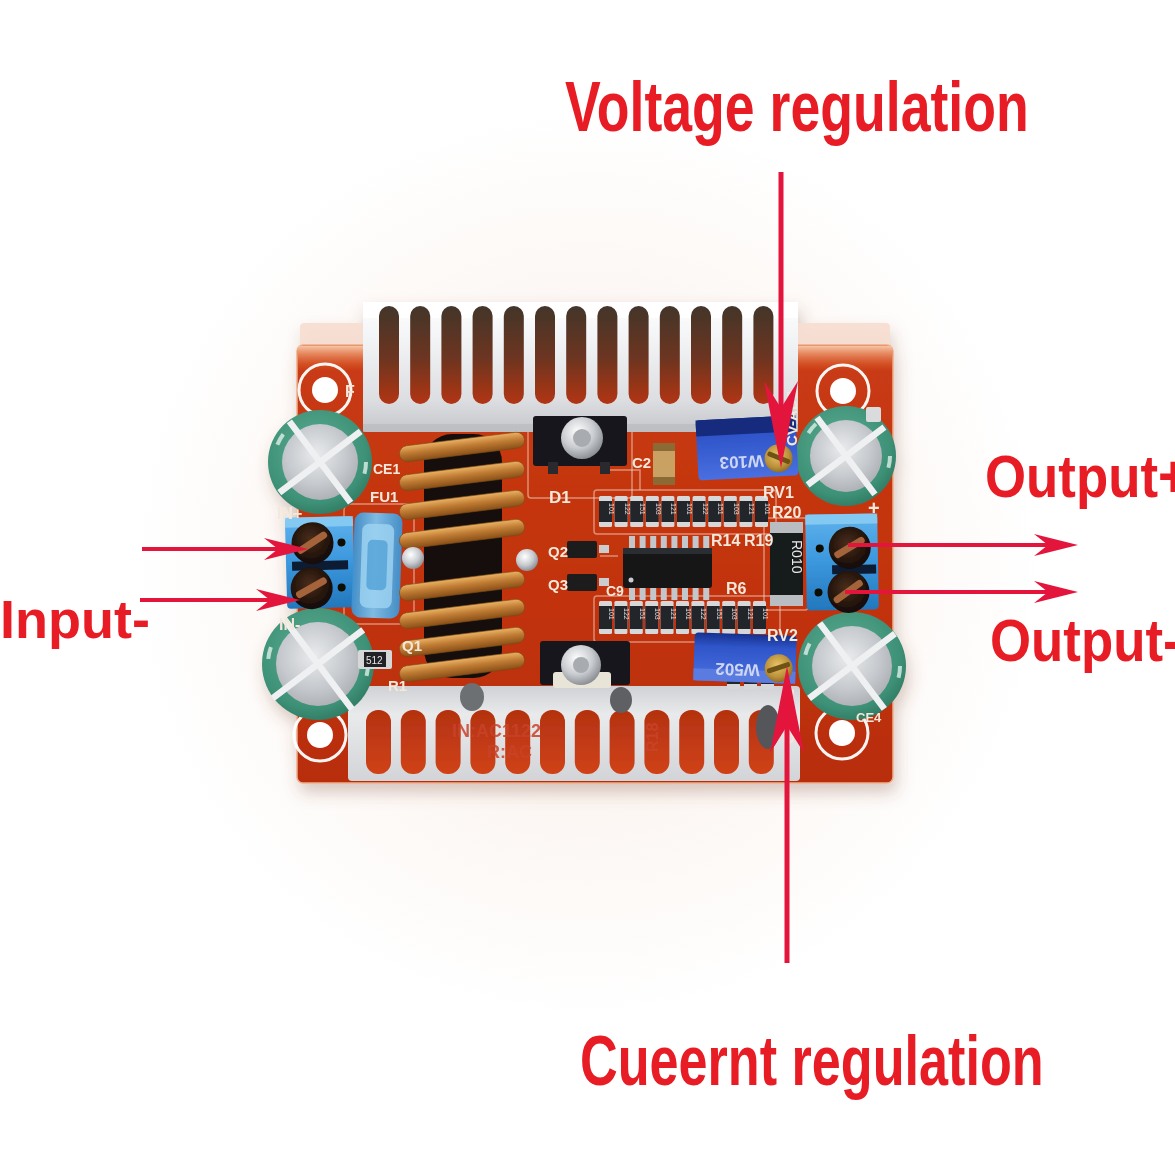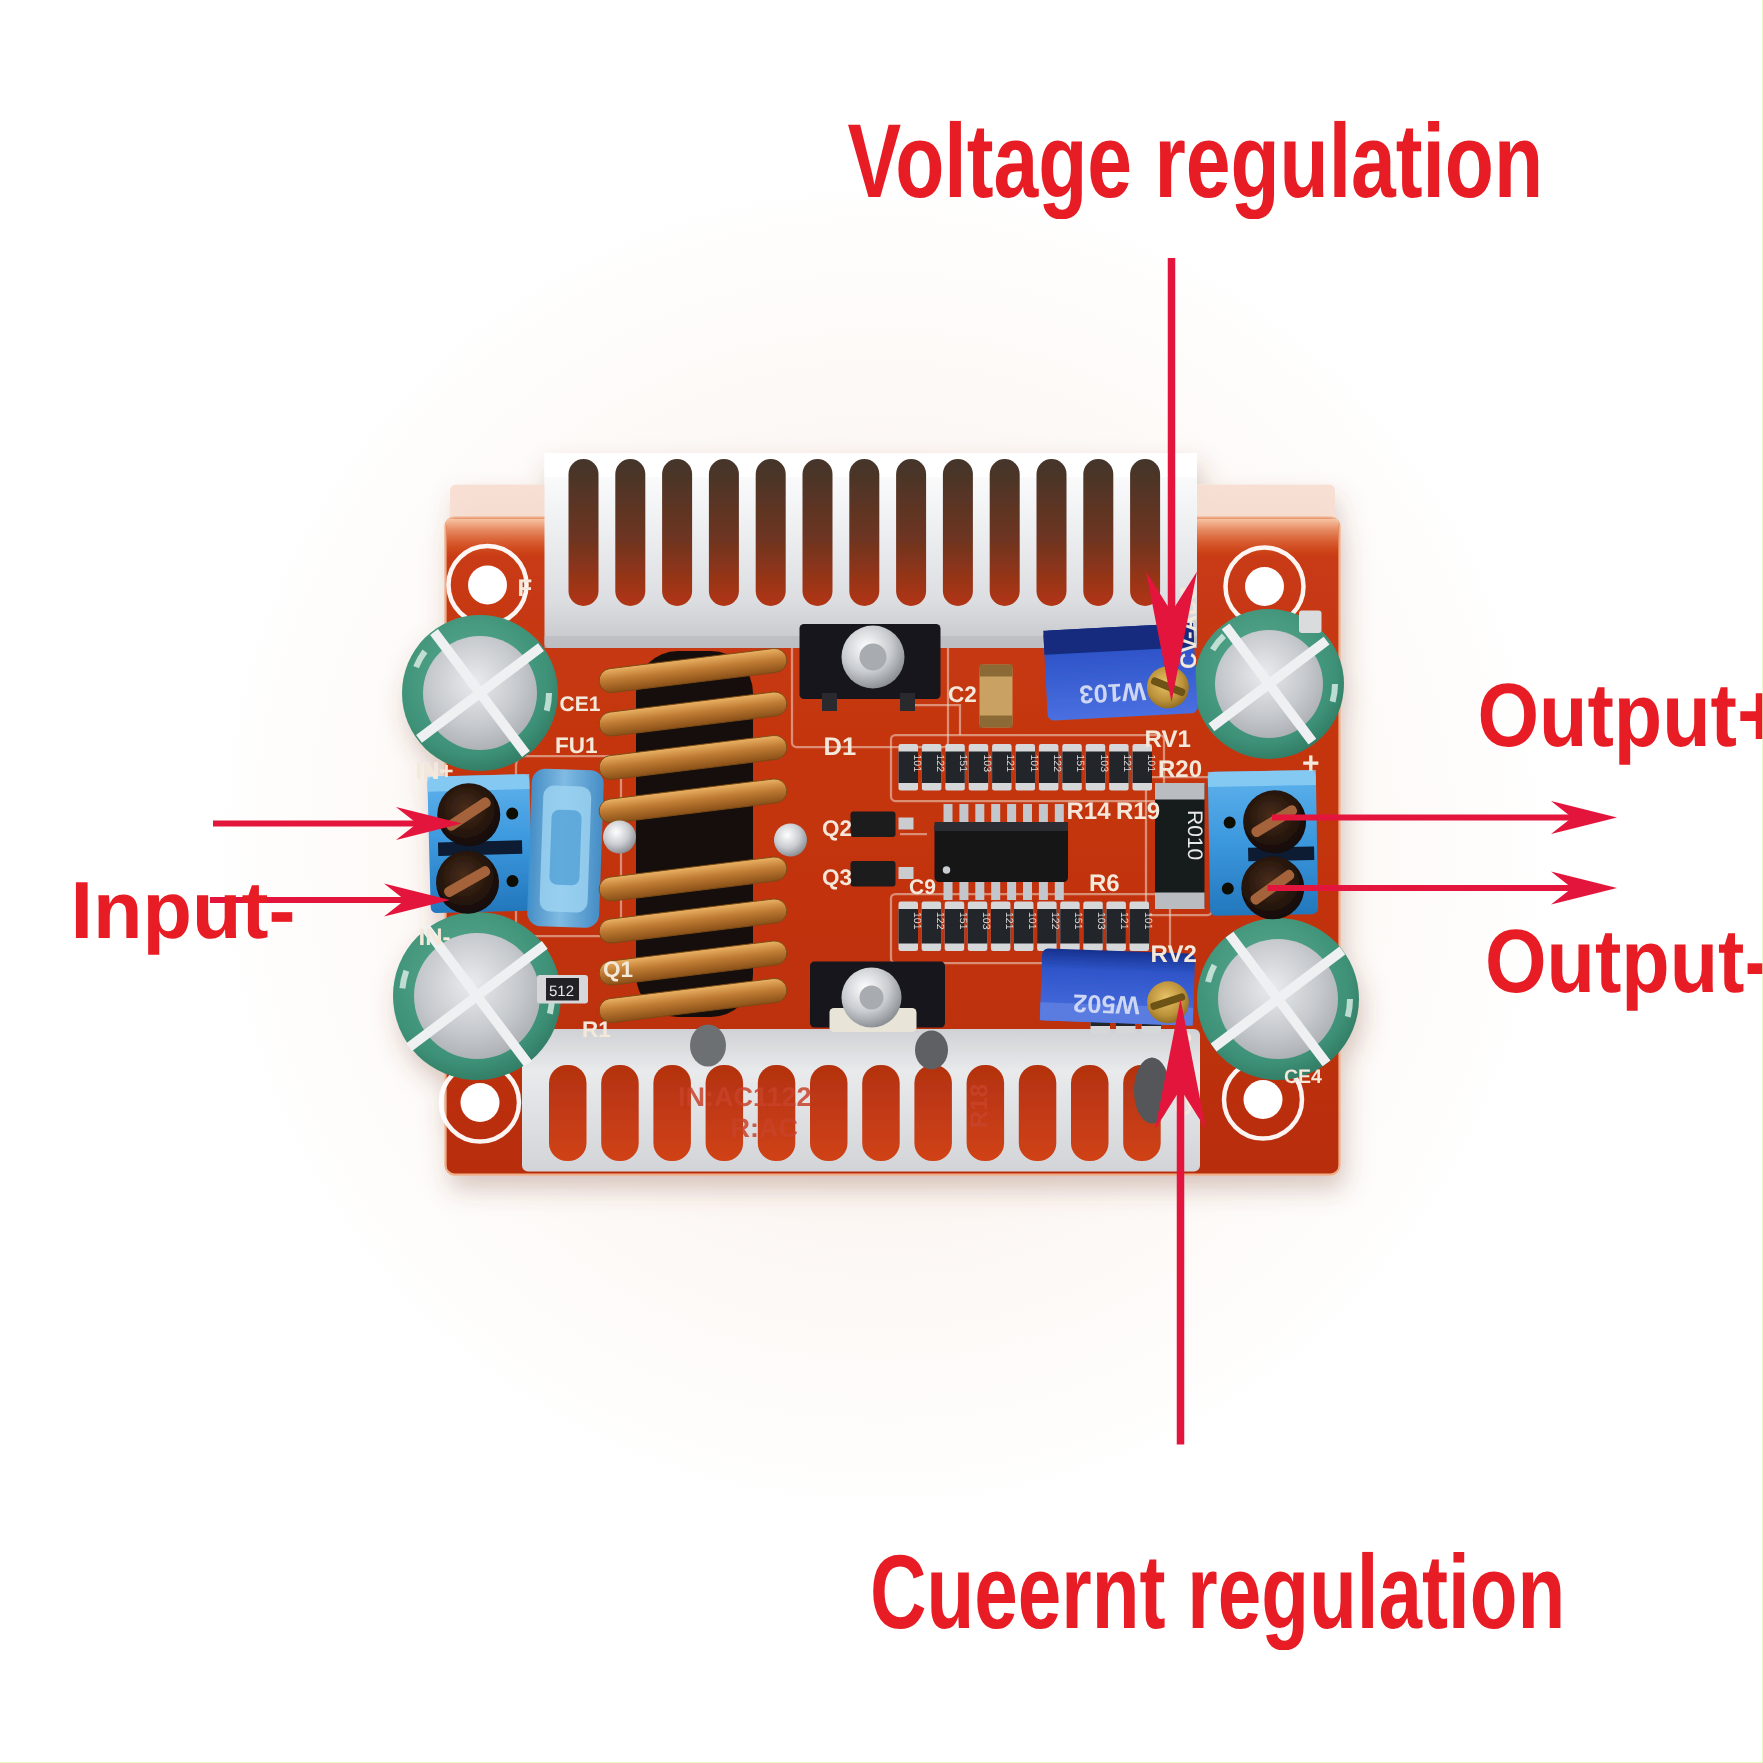--- a/index.html
+++ b/index.html
@@ -16,21 +16,21 @@
     font-family:"Liberation Sans",sans-serif;
     font-weight:bold;
     color:var(--label-red,#e81c24);
     line-height:1;
     white-space:nowrap;
     transform-origin:0 0;
   }
   #label-voltage {left:565px;top:72px;  font-size:70px; transform:scaleX(0.766);}
   #label-current {left:580px;top:1026px;font-size:70px; transform:scaleX(0.745);}
   #label-input-plus {left:2px; top:481px; font-size:54px;}
-  #label-input-minus{left:0px; top:580px; font-size:54px;padding-left:47px;}
+  #label-input-minus{left:0px; top:592px; font-size:54px;}
   #label-output-plus {left:985px;top:447px;font-size:60px; transform:scaleX(0.88);}
   #label-output-minus{left:990px;top:611px;font-size:60px; transform:scaleX(0.88);}
   .silk{font-family:"Liberation Sans",sans-serif;font-weight:bold;fill:#f3e8da;}
   .silk-red{font-family:"Liberation Sans",sans-serif;font-weight:bold;fill:#c8432a;}
   .arrow-line{stroke:var(--arrow-red,#e3153c);fill:none;}
   .arrow-head{fill:var(--arrow-red,#e3153c);stroke:none;}
 </style>
 </head>
 <body>
 

